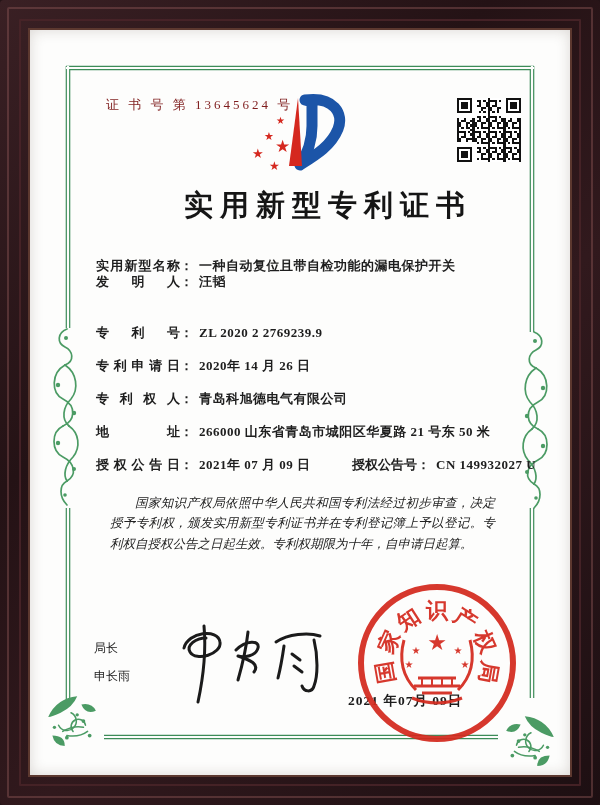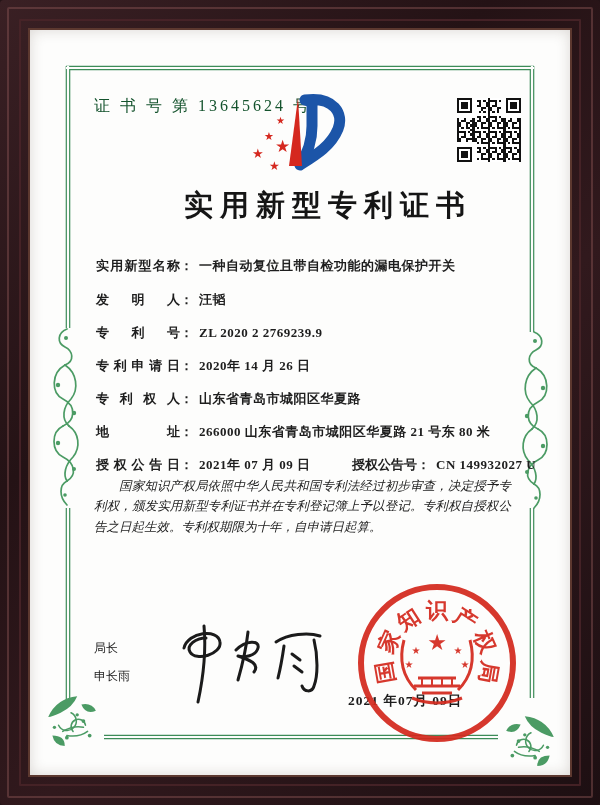--- a/index.html
+++ b/index.html
@@ -13,36 +13,36 @@
   .paper{position:absolute;inset:30px;background:#fdfdfc;
          box-shadow:0 0 0 2px #5c382f, inset 0 0 14px rgba(60,40,30,.18);}
   
   .green-border{position:absolute;left:0;top:0;width:540px;height:745px;}
   .orn{position:absolute;pointer-events:none;}
   .orn-left{left:19px;top:297px;width:36px;height:180px;}
   .orn-right{left:486px;top:300px;width:36px;height:180px;transform:scaleX(-1);}
   .orn-bl{left:12px;top:660px;width:58px;height:58px;}
   .orn-br{left:472px;top:680px;width:58px;height:58px;transform:scaleX(-1);}
   
-  .cert-no{position:absolute;left:64px;top:66px;font-size:16px;letter-spacing:3px;color:#14532d;}
+  .cert-no{position:absolute;left:76px;top:66px;font-size:13px;letter-spacing:3px;color:#7f1d1d;}
   .logo{position:absolute;left:212px;top:62px;width:116px;height:82px;}
   .qr{position:absolute;left:427px;top:68px;width:64px;height:64px;}
   .title{position:absolute;left:0;top:156px;width:596px;text-align:center;
          font-size:29px;font-weight:bold;letter-spacing:7px;color:#151515;}
   
   .fields{position:absolute;left:66px;top:219px;width:420px;font-size:13px;color:#1e1e1e;font-weight:600;}
   .frow{position:absolute;left:0;white-space:nowrap;}
   .flabel{display:inline-block;width:84px;text-align:justify;text-align-last:justify;}
   .colon{display:inline-block;margin-right:6px;}
   .fval{letter-spacing:.5px;text-align:right;}
   .frow2col{position:absolute;left:256px;white-space:nowrap;}
   
   .paras{position:absolute;left:64px;top:447px;width:417px;font-size:12.5px;line-height:1.62;
          color:#222;text-align:justify;font-style:italic;}
-  .paras p{margin:0;text-indent:2em;font-family:Liberation Mono, monospace;}
+  .paras p{margin:16px;text-indent:2em;}
   
   .director{position:absolute;left:64px;top:604px;font-size:12px;color:#1c1c1c;line-height:28px;
             font-family:"Liberation Sans","DejaVu Sans",sans-serif;}
   .signature{position:absolute;left:134px;top:588px;width:180px;height:92px;}
   .seal{position:absolute;left:322px;top:548px;width:170px;height:170px;opacity:.93;z-index:2;}
   .seal-date{position:absolute;left:318px;top:662px;font-size:13.5px;font-weight:bold;color:#1d1d1d;
              letter-spacing:1px;z-index:1;white-space:nowrap;}
 </style>
 </head>
 <body>
@@ -468,34 +468,34 @@
           <rect x="28" y="28" width="1" height="1"></rect>
         </g>
     </svg>
 
     <div class="title">实用新型专利证书</div>
 
     <div class="fields">
       <div class="frow" style="top:8px">
         <span class="flabel">实用新型名称</span><span class="colon">：</span><span class="fval">一种自动复位且带自检功能的漏电保护开关</span>
       </div>
-      <div class="frow" style="top:42px">
+      <div class="frow" style="top:24px">
         <span class="flabel">发明人</span><span class="colon">：</span><span class="fval">汪韬</span>
       </div>
       <div class="frow" style="top:75px">
         <span class="flabel">专利号</span><span class="colon">：</span><span class="fval">ZL 2020 2 2769239.9</span>
       </div>
       <div class="frow" style="top:108px">
         <span class="flabel">专利申请日</span><span class="colon">：</span><span class="fval">2020年 14 月 26 日</span>
       </div>
       <div class="frow" style="top:141px">
-        <span class="flabel">专利权人</span><span class="colon">：</span><span class="fval">山东省青岛市城阳区华夏路</span>
+        <span class="flabel">专利权人</span><span class="colon">：</span><span class="fval">青岛科旭德电气有限公司</span>
       </div>
       <div class="frow" style="top:174px">
-        <span class="flabel">地址</span><span class="colon">：</span><span class="fval">266000 山东省青岛市城阳区华夏路 21 号东 80 米</span>
+        <span class="flabel">地址</span><span class="colon">：</span><span class="fval">266000 山东省青岛市城阳区华夏路 21 号东 50 米</span>
       </div>
       <div class="frow" style="top:207px">
         <span class="flabel">授权公告日</span><span class="colon">：</span><span class="fval">2021年 07 月 09 日</span>
       </div>
       <div class="frow2col" style="top:207px">
         <span>授权公告号</span><span class="colon">：</span><span class="fval">CN 149932027 U</span>
       </div>
     </div>
 
     <div class="paras">

